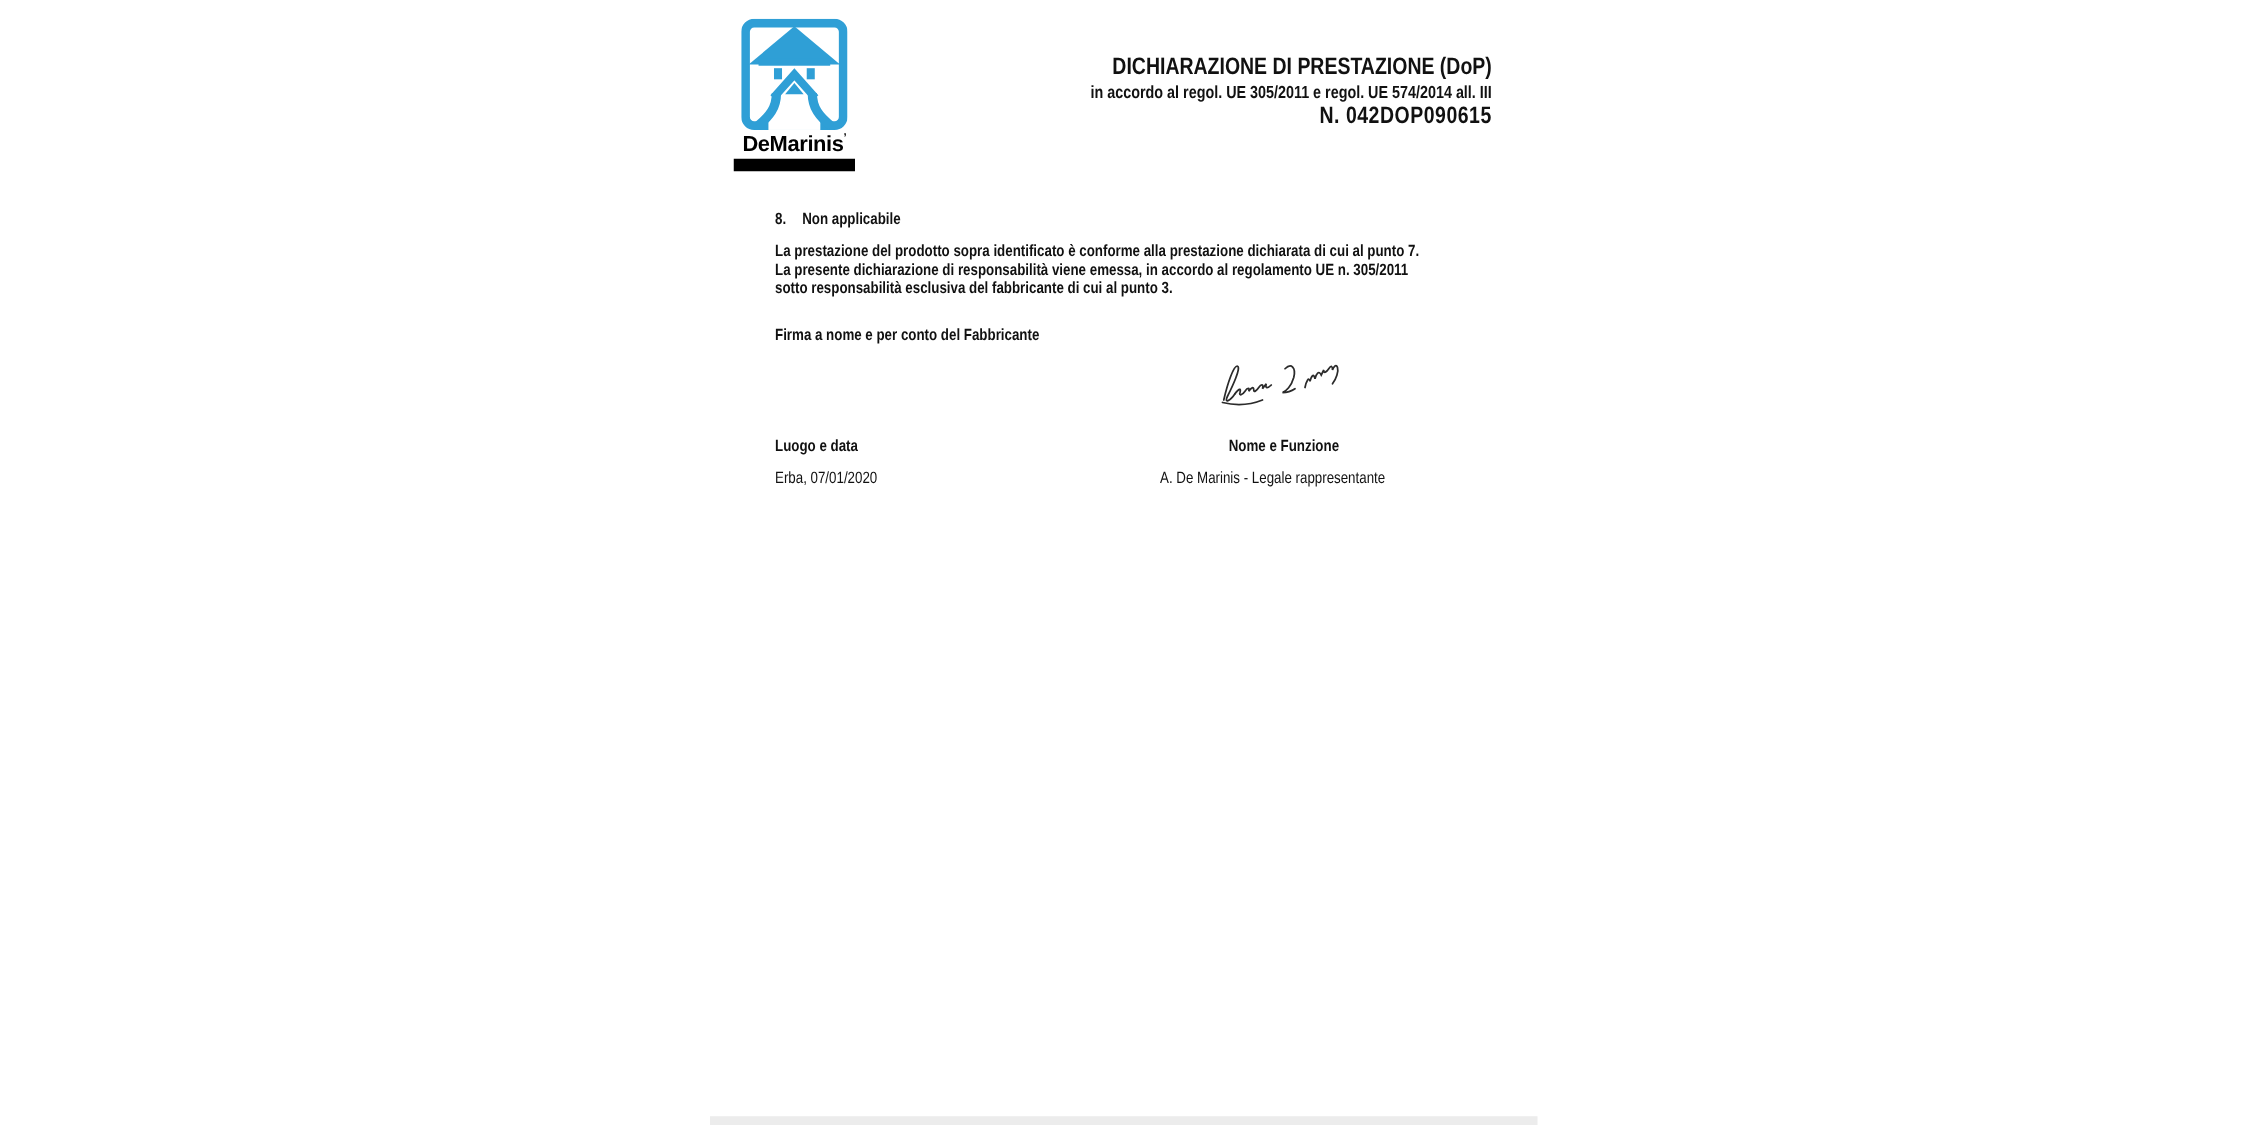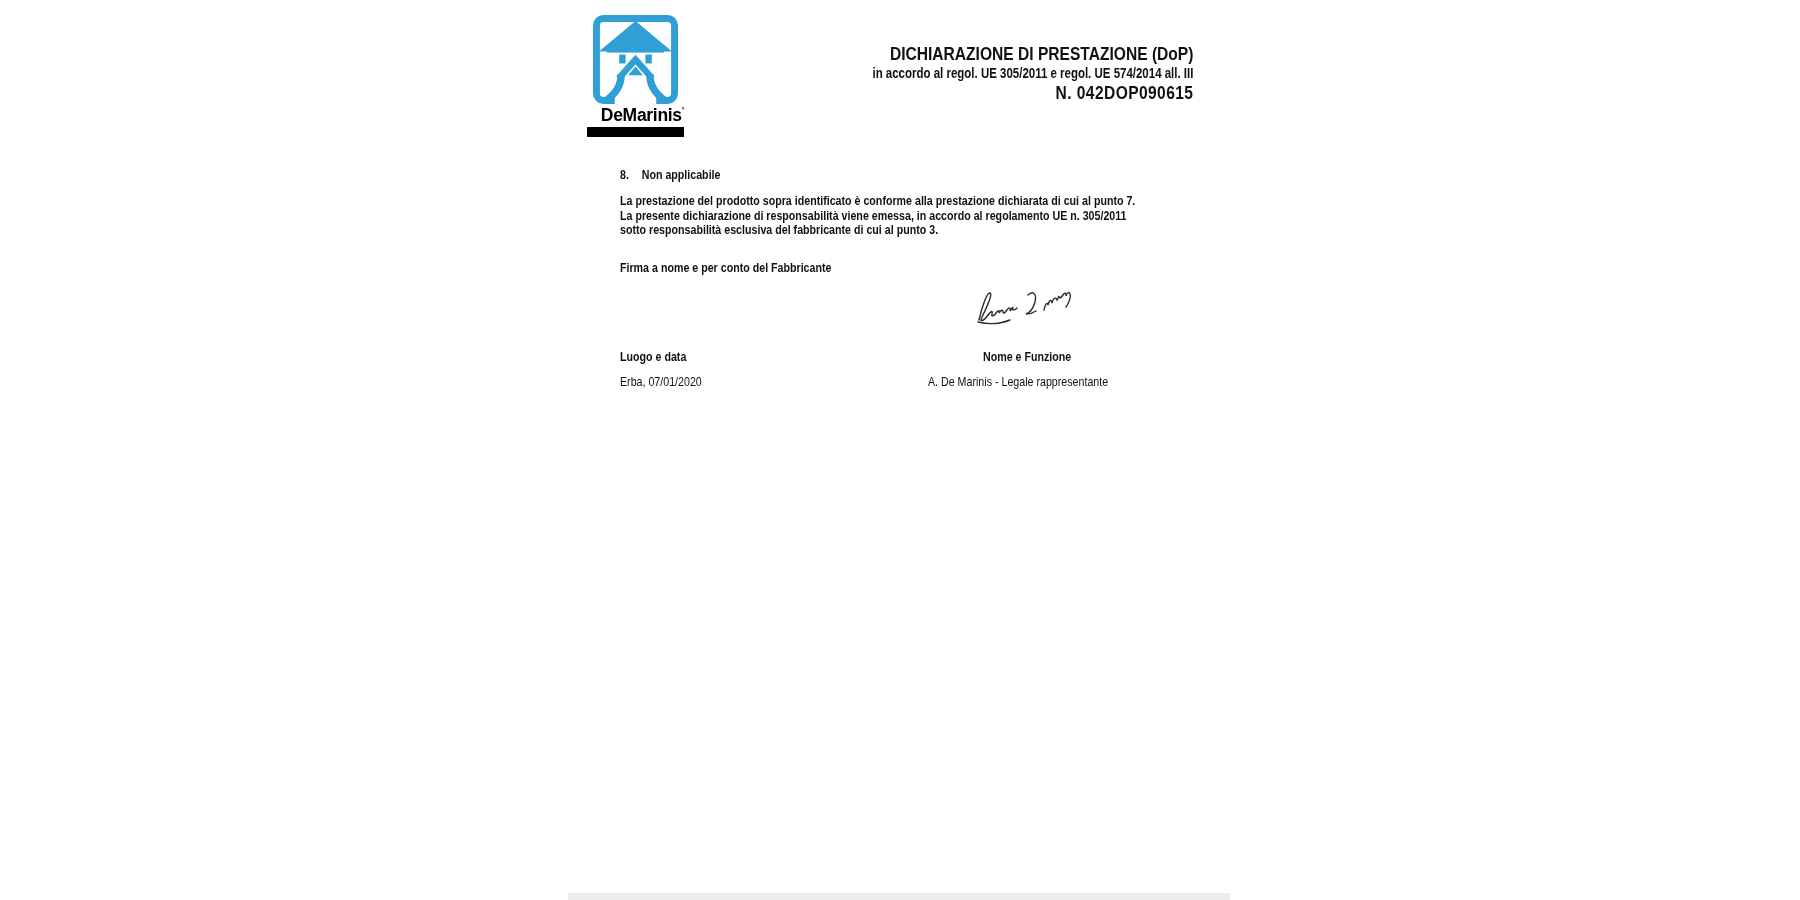--- a/index.html
+++ b/index.html
@@ -22,21 +22,21 @@
   
   .cxl{transform:scaleX(0.82);transform-origin:left top;}
   .cxr{transform:scaleX(0.82);transform-origin:right top;}
   .b13{font-size:13px;font-weight:bold;line-height:15px;}
   .r13{font-size:13px;font-weight:normal;line-height:15px;}
 
   
   .logo-wrap{position:absolute;left:19px;top:13px;width:97px;height:125px;}
   .logo-svg{position:absolute;left:6px;top:2px;}
   .logo-word{
-    position:absolute;left:0;top:92px;width:97px;text-align:right;
+    position:absolute;left:0;top:92px;width:97px;text-align:center;
     font-size:17.5px;font-weight:bold;letter-spacing:-0.3px;color:#000;line-height:20px;
   }
   .logo-word sup{font-size:9px;vertical-align:top;line-height:10px;}
   .logo-bar{position:absolute;left:0;top:114px;width:97px;height:10px;background:#000;}
 
   
   .title-block{position:absolute;right:37px;top:43px;text-align:right;}
   .title-main{font-size:19px;font-weight:bold;line-height:21px;}
   .title-sub{font-size:14px;font-weight:bold;line-height:16px;margin-top:1px;}
   .title-num{font-size:19px;font-weight:bold;line-height:20px;letter-spacing:0.5px;margin-top:2px;}

